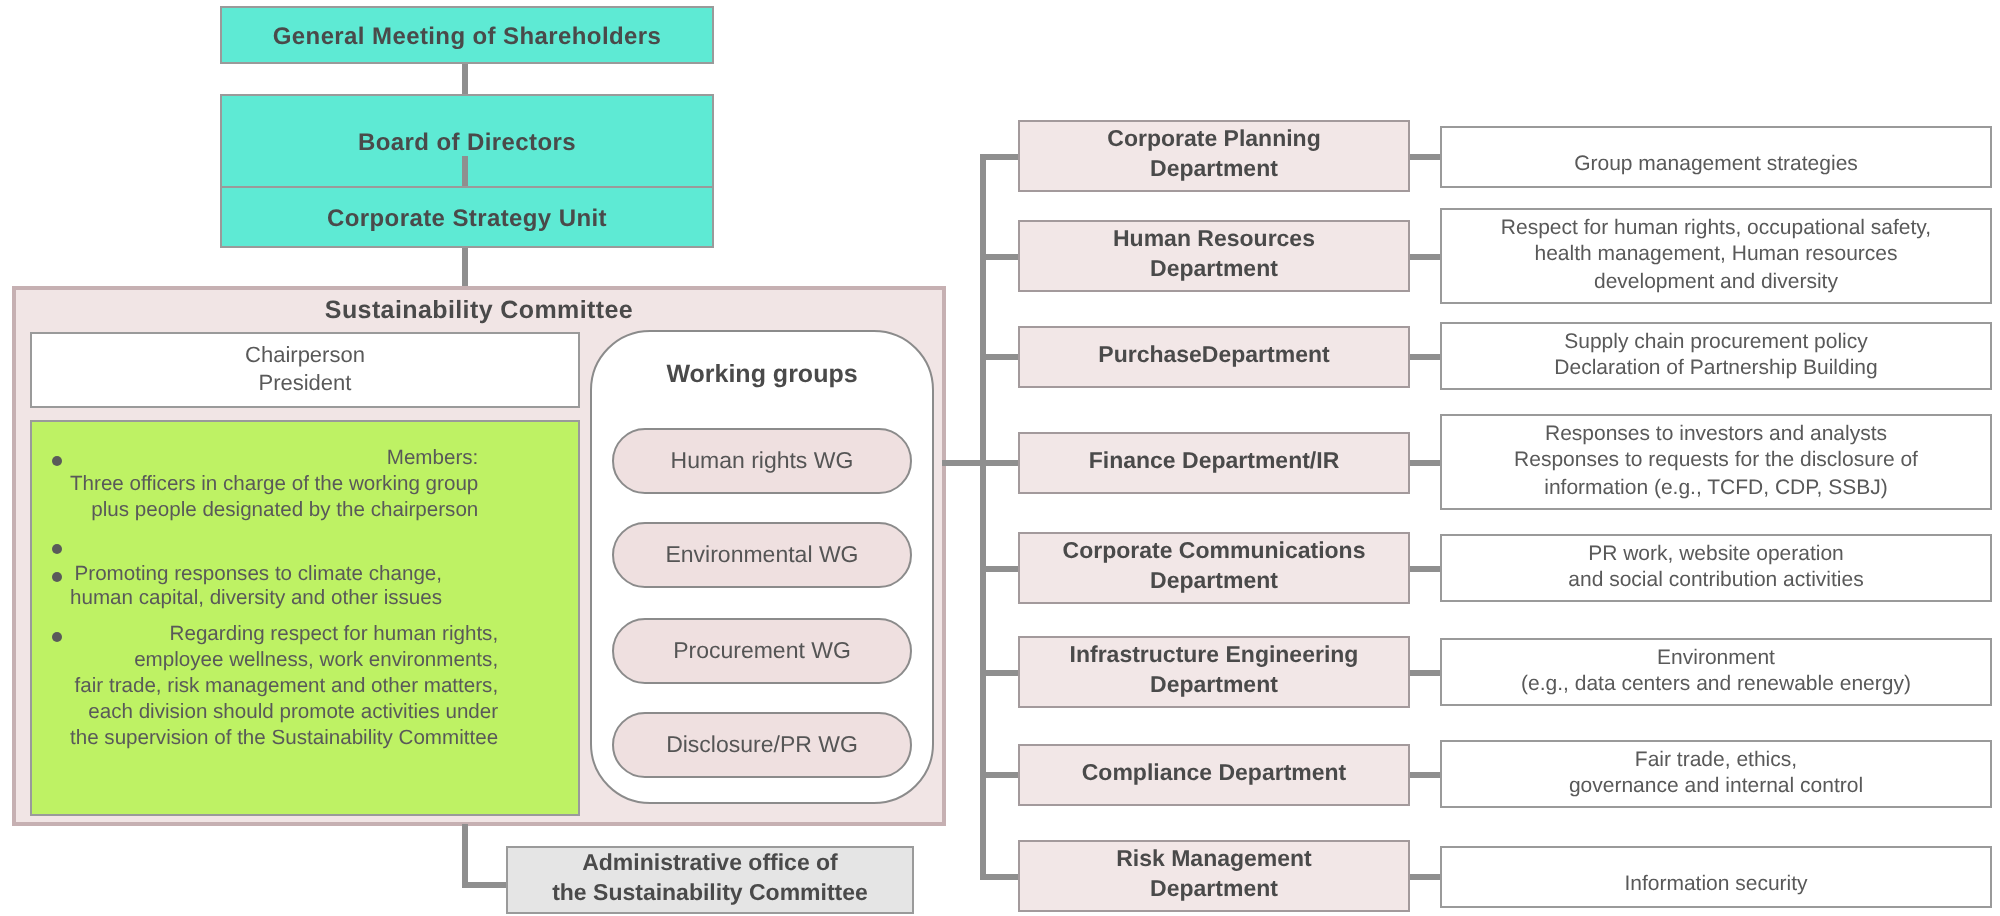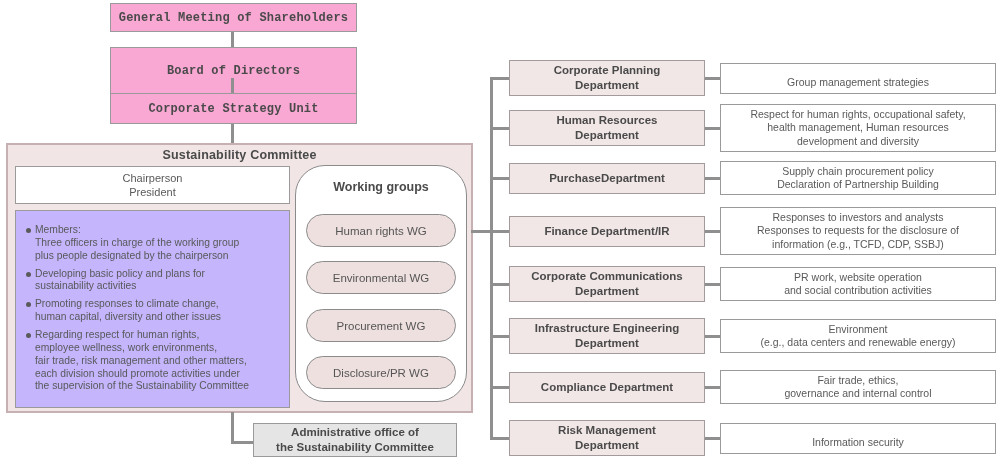--- a/index.html
+++ b/index.html
@@ -15,23 +15,23 @@
   html,body{margin:0;padding:0;background:#fff;}
   #canvas{
     position:relative;width:1000px;height:458px;background:#fff;overflow:hidden;
     font-family:"Liberation Sans", sans-serif;
   }
   .prewrap{white-space:pre-line;}
   .line{position:absolute;background:var(--connector);}
   
   .gov-box{
     position:absolute;left:110px;width:247px;box-sizing:border-box;
-    background:#f9a8d4;border:1.5px solid var(--box-border);
-    display:flex;align-items:center;justify-content:center;text-align:center;
-    font-weight:bold;font-size:12px;color:var(--heading-text);letter-spacing:.2px;font-family:Liberation Mono, monospace;
+    background:#5eead4;border:1.5px solid var(--box-border);
+    display:flex;align-items:center;justify-content:center;text-align:center;
+    font-weight:bold;font-size:12px;color:var(--heading-text);letter-spacing:.2px;
   }
   #gov0{top:3px;height:29px;}
   #gov1{top:47px;height:48px;align-items:center;}
   #gov2{top:93px;height:31px;}
   .gov-conn{left:231px;width:3px;}
   #govc0{top:32px;height:15px;}
   #govc1{top:78px;height:15px;}
   #govc2{top:124px;height:19px;}
   
   #committee{
@@ -43,22 +43,23 @@
     font-weight:bold;font-size:12.5px;color:var(--heading-text);letter-spacing:.2px;
   }
   #chair-box{
     position:absolute;left:7px;top:21px;width:275px;height:38px;box-sizing:border-box;
     background:#fff;border:1.5px solid var(--box-border);
     display:flex;align-items:center;justify-content:center;text-align:center;
     font-size:11px;color:var(--body-text);line-height:1.3;
   }
   #members-box{
     position:absolute;left:7px;top:65px;width:275px;height:198px;box-sizing:border-box;
-    background:#c4b5fd;border:1.5px solid var(--box-border);
+    background:#bef264;border:1.5px solid var(--box-border);
     padding:13px 5px 4px 10px;
+    text-align:right;
   }
   .bullet{display:flex;gap:4px;margin-bottom:5px;}
   .dot{flex:none;width:5px;height:5px;border-radius:50%;background:#5a5a5a;margin-top:4px;}
   .btext{font-size:10.3px;color:var(--body-text);line-height:1.25;}
   
   #wg-panel{
     position:absolute;left:287px;top:20px;width:172px;height:237px;box-sizing:border-box;
     background:#fff;border:1.5px solid #8b8b8b;border-radius:30px;
   }
   #wg-title{
@@ -128,22 +129,20 @@
 
     <div id="members-box">
       <div class="bullet">
         <span class="dot"></span>
         <span class="btext prewrap">Members:
 Three officers in charge of the working group
 plus people designated by the chairperson</span>
       </div>
       <div class="bullet">
         <span class="dot"></span>
-        <span class="btext prewrap">Developing basic policy and plans for
-sustainability activities</span>
       </div>
       <div class="bullet">
         <span class="dot"></span>
         <span class="btext prewrap">Promoting responses to climate change,
 human capital, diversity and other issues</span>
       </div>
       <div class="bullet">
         <span class="dot"></span>
         <span class="btext prewrap">Regarding respect for human rights,
 employee wellness, work environments,

